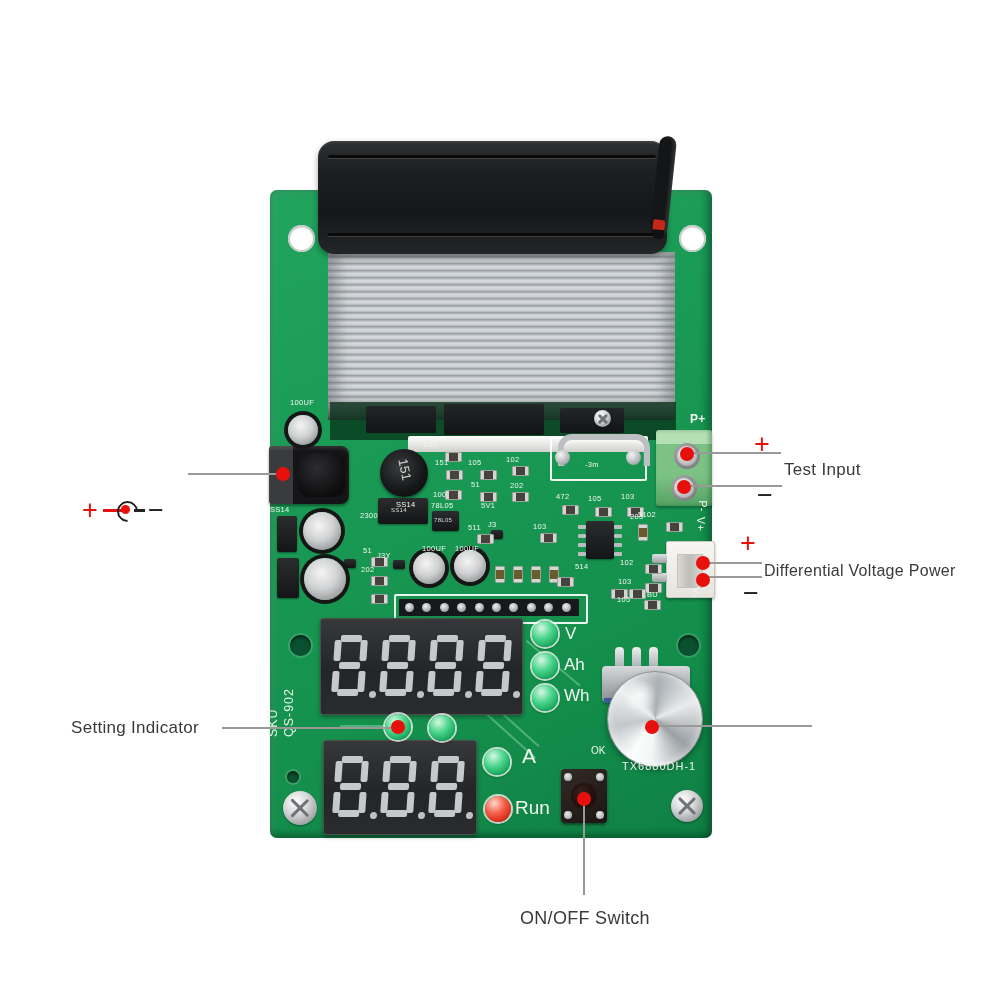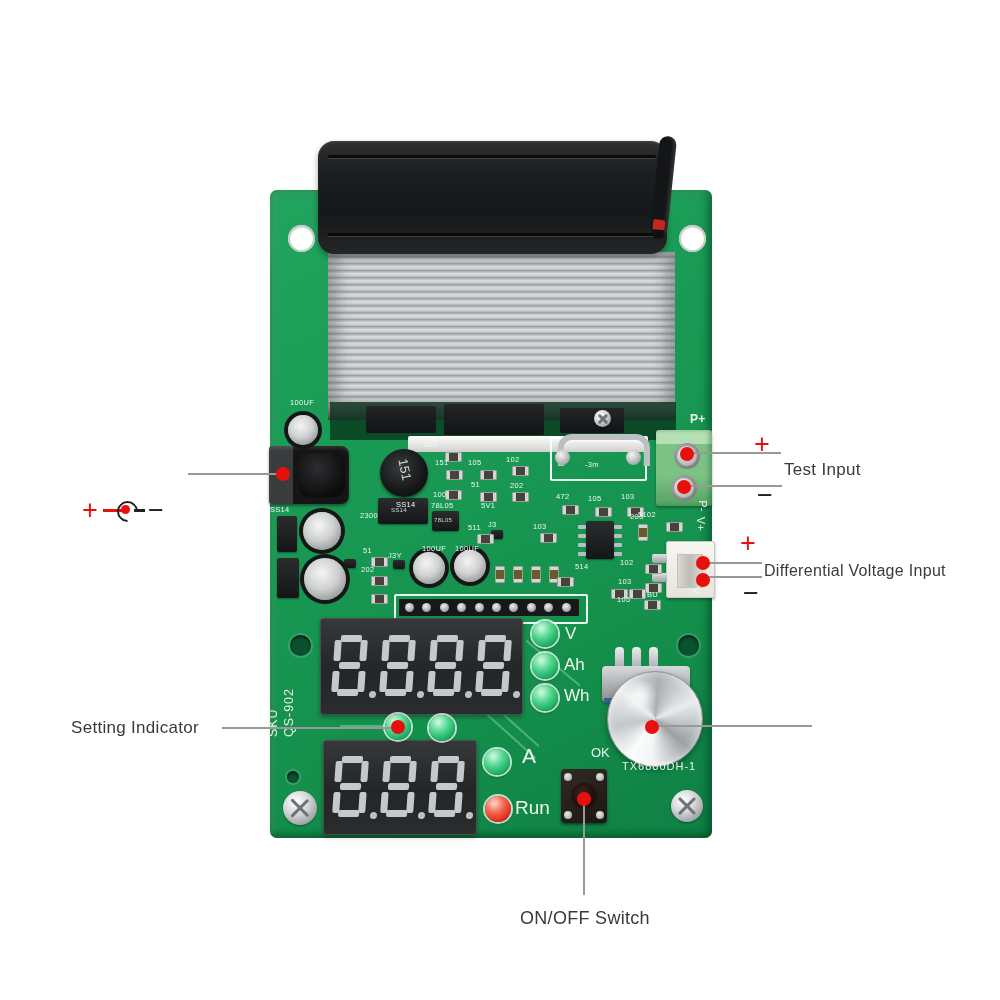--- a/index.html
+++ b/index.html
@@ -97,21 +97,21 @@
   .enc-pin{position:absolute;top:647px;width:9px;height:22px;border-radius:4px 4px 0 0;background:linear-gradient(180deg,#eceeef,#a9adb0);}
   .knob{position:absolute;left:607px;top:671px;width:94px;height:94px;border-radius:50%;border:1px solid #8d9397;
       background:conic-gradient(from 215deg,#fbfcfc,#c3c7ca 45deg,#edefef 95deg,#aab0b4 150deg,#e9ebec 210deg,#9aa0a4 275deg,#f4f5f6 330deg,#fbfcfc);
       box-shadow:inset 0 0 10px rgba(255,255,255,.6),0 3px 6px rgba(0,0,0,.35);}
   .knob::after{content:"";position:absolute;left:14%;top:10%;width:40%;height:30%;border-radius:50%;background:radial-gradient(circle,rgba(255,255,255,.85),rgba(255,255,255,0) 70%);}
   
   .silk{position:absolute;color:#eef6ee;font-size:7.5px;letter-spacing:.3px;white-space:nowrap;}
   .sku-block{position:absolute;left:266px;top:688px;display:flex;gap:2px;color:#e9f3e9;}
   .sku-block span{writing-mode:vertical-rl;transform:rotate(180deg);font-size:12.5px;letter-spacing:1px;}
   .enc-model{position:absolute;left:622px;top:760px;color:#eef6ee;font-size:11px;letter-spacing:1px;}
-  .ok-label{position:absolute;left:591px;top:745px;color:#eef6ee;font-size:13px;}
+  .ok-label{position:absolute;left:591px;top:745px;color:#eef6ee;font-size:10px;}
   
   .ann-line{position:absolute;background:#999;}
   .ann-dot{position:absolute;width:14px;height:14px;border-radius:50%;background:#e8100c;}
   .ann-label{position:absolute;color:#3a3a3a;letter-spacing:.3px;}
   .plus{position:absolute;color:#e8100c;font-size:27px;font-weight:400;line-height:1;}
   .minus{position:absolute;color:#222;font-size:27px;font-weight:400;line-height:1;}
   .sym{position:absolute;}
 </style>
 </head>
 <body>
@@ -372,21 +372,21 @@
       <div class="silk" style="left: 510px; top: 481px;">202</div>
       <div class="silk" style="left: 556px; top: 492px;">472</div>
       <div class="silk" style="left: 588px; top: 494px;">105</div>
       <div class="silk" style="left: 621px; top: 492px;">103</div>
       <div class="silk" style="left: 630px; top: 512px;">203</div>
       <div class="silk" style="left: 533px; top: 522px;">103</div>
       <div class="silk" style="left: 468px; top: 523px;">511</div>
       <div class="silk" style="left: 488px; top: 520px;">J3</div>
       <div class="silk" style="left: 638px; top: 510px;">5102</div>
       <div class="silk" style="left: 363px; top: 546px;">51</div>
-      <div class="silk" style="left: 388px; top: 551px;">J3Y</div>
+      <div class="silk" style="left: 377px; top: 551px;">J3Y</div>
       <div class="silk" style="left: 361px; top: 565px;">202</div>
       <div class="silk" style="left: 422px; top: 544px;">100UF</div>
       <div class="silk" style="left: 455px; top: 544px;">100UF</div>
       <div class="silk" style="left: 620px; top: 558px;">102</div>
       <div class="silk" style="left: 575px; top: 562px;">514</div>
       <div class="silk" style="left: 618px; top: 577px;">103</div>
       <div class="silk" style="left: 617px; top: 595px;">105</div>
       <div class="silk" style="left: 647px; top: 590px;">BU</div>
       <div class="silk" style="left: 690px; top: 412px; font-size: 12px; font-weight: bold;">P+</div>
       <div class="silk" style="left: 697px; top: 500px; font-size: 11px; transform: rotate(90deg);">P-</div>
@@ -426,21 +426,21 @@
   <div class="sym" style="left:103px;top:509px;width:20px;height:2.5px;background:#e8100c;"></div>
   <div class="sym" style="left:117px;top:501px;width:17px;height:17px;border:2.5px solid #222;border-right-color:transparent;border-radius:50%;transform:rotate(45deg);"></div>
   <div class="sym" style="left:121px;top:505px;width:9px;height:9px;border-radius:50%;background:#e8100c;"></div>
   <div class="sym" style="left:134px;top:509px;width:11px;height:2.5px;background:#222;"></div>
   <span class="minus" style="left:148px;top:497px;">−</span>
 
   <div class="ann-label" style="left:784px;top:460px;font-size:17px;">Test Input</div>
   <span class="plus" style="left:754px;top:431px;">+</span>
   <span class="minus" style="left:757px;top:482px;">−</span>
 
-  <div class="ann-label" style="left:764px;top:562px;font-size:16px;">Differential Voltage Input</div>
+  <div class="ann-label" style="left:764px;top:562px;font-size:16px;">Differential Voltage Power</div>
   <span class="plus" style="left:740px;top:530px;">+</span>
   <span class="minus" style="left:743px;top:580px;">−</span>
 
   <div class="ann-label" style="left:71px;top:718px;font-size:17px;">Setting Indicator</div>
 
 
   <div class="ann-label" style="left:520px;top:908px;font-size:18px;">ON/OFF Switch</div>
 </div>
 
 </body></html>

